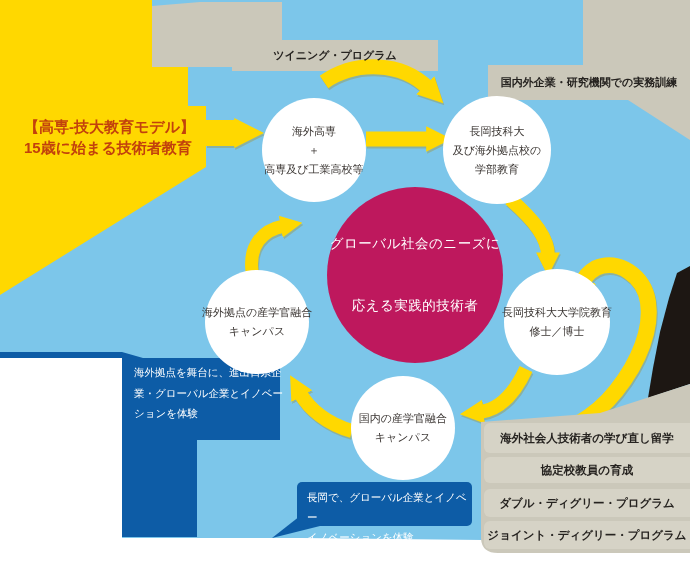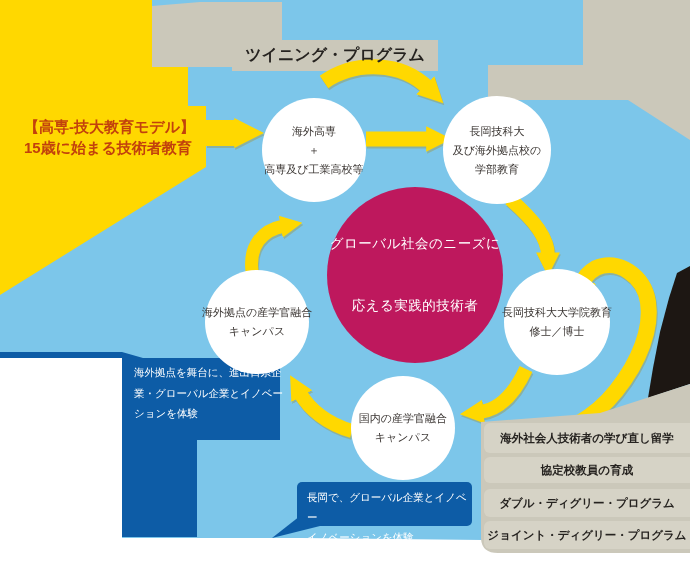--- a/index.html
+++ b/index.html
@@ -5,21 +5,21 @@
   html,body{margin:0;padding:0;background:#ffffff;}
   .stage{position:relative;width:690px;height:582px;overflow:hidden;background:#ffffff;
          font-family:"Liberation Sans","DejaVu Sans",sans-serif;}
   .stage svg{position:absolute;left:0;top:0;}
   .circle{position:absolute;background:#ffffff;border-radius:50%;display:flex;flex-direction:column;
           align-items:center;justify-content:center;text-align:center;color:#3a3532;font-weight:normal;}
   .circle .ln{white-space:nowrap;line-height:19px;font-size:11px;}
   .circle.orange{background:#be185d;color:#ffffff;gap:40px;}
   .circle.orange .ln{font-size:13.5px;line-height:22px;letter-spacing:.5px;}
   .lbl{position:absolute;display:flex;align-items:center;justify-content:center;text-align:center;
-       color:#262320;font-weight:bold;font-size:16px;white-space:nowrap;}
+       color:#262320;font-weight:bold;font-size:11px;white-space:nowrap;}
   .banner{position:absolute;left:24px;top:116px;width:188px;text-align:left;color:#c2410c;
           font-weight:bold;font-size:15px;line-height:21px;white-space:nowrap;}
   .callout{position:absolute;color:#ffffff;font-size:10.5px;line-height:20.5px;text-align:left;}
   .graybox{position:absolute;left:484px;width:206px;background:#d6d3c6;border-radius:6px 0 0 6px;
            display:flex;align-items:center;justify-content:center;color:#262320;font-weight:bold;
            font-size:11.5px;white-space:nowrap;}
 </style>
 </head>
 <body>
 
@@ -64,20 +64,21 @@
 
     <path fill="#cbc8ba" d="M481,422 L600,413 L690,384 L690,553 L498,553 Q482,553 481,539 Z"></path>
   </svg>
 
   <div class="banner">
     <div>【高専-技大教育モデル】</div>
     <div>15歳に始まる技術者教育</div>
   </div>
 
   <div class="lbl" style="left:232px;top:40px;width:206px;height:31px;">ツイニング・プログラム</div>
+  <div class="lbl" style="left:488px;top:65px;width:202px;height:35px;">国内外企業・研究機関での実務訓練</div>
 
   <div class="circle" style="left:262px;top:98px;width:104px;height:104px;">
     <div class="ln">海外高専</div>
     <div class="ln">＋</div>
     <div class="ln">高専及び工業高校等</div>
   </div>
 
   <div class="circle" style="left:443px;top:96px;width:108px;height:108px;">
     <div class="ln">長岡技科大</div>
     <div class="ln">及び海外拠点校の</div>

